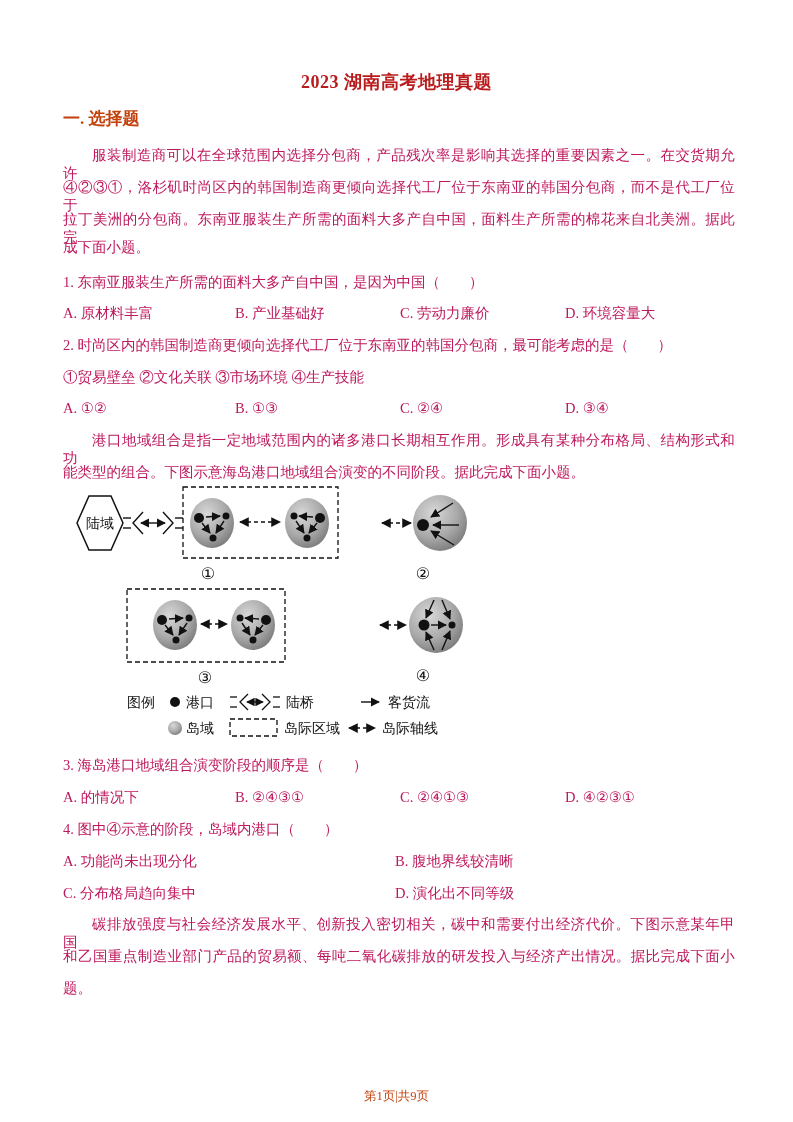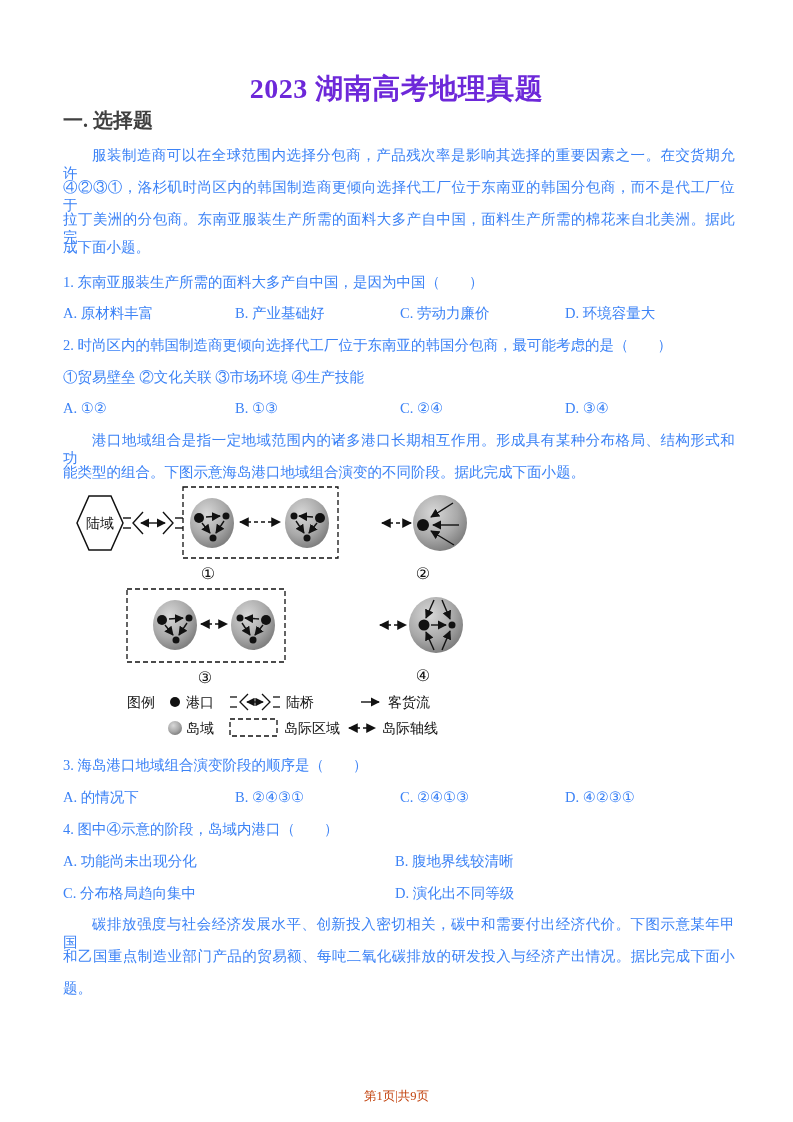--- a/index.html
+++ b/index.html
@@ -3,28 +3,28 @@
 <meta charset="utf-8">
 <style>
   html,body{margin:0;padding:0;}
   body{
     width:793px;height:1122px;position:relative;background:#ffffff;
     font-family:"Liberation Serif","DejaVu Serif",serif;color:#1c1c1c;
     overflow:hidden;
   }
   .title{
     position:absolute;left:0;top:70px;width:793px;text-align:center;
-    font-size:28px;font-weight:bold;margin:0;letter-spacing:.5px;color:#6d28d9;
+    font-size:18px;font-weight:bold;margin:0;letter-spacing:.5px;color:#b91c1c;
   }
   .heading{
-    position:absolute;left:63px;top:107px;font-size:20px;font-weight:bold;color:#404040;
+    position:absolute;left:63px;top:107px;font-size:17px;font-weight:bold;color:#c2410c;
   }
   .ln{
     position:absolute;left:63px;width:672px;font-size:14.5px;line-height:18px;
-    white-space:nowrap;color:#3b82f6;
+    white-space:nowrap;color:#be185d;
   }
   .just{white-space:normal;text-align:justify;text-align-last:justify;letter-spacing:.2px;}
   .ind{text-indent:29px;}
   .optrow span{position:absolute;top:0;white-space:nowrap;}
   .o1{left:0;text-align:right;}
   .o2{left:172px;font-family:Liberation Serif, serif;}
   .o3{left:337px;}
   .o4{left:502px;}
   .oq4{left:332px;}
   .figure{position:absolute;left:60px;top:483px;}

